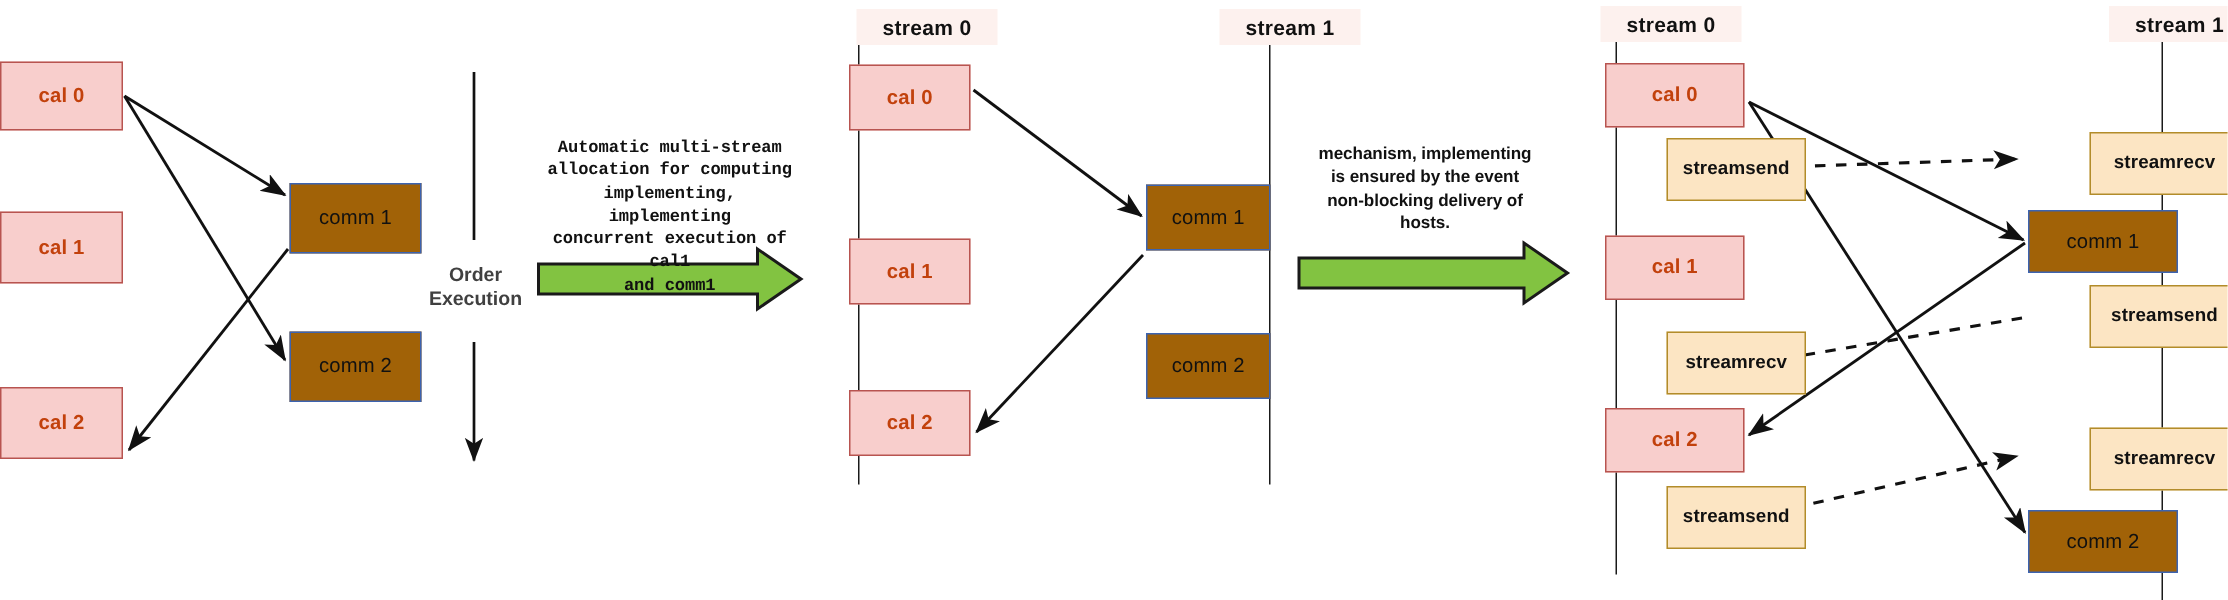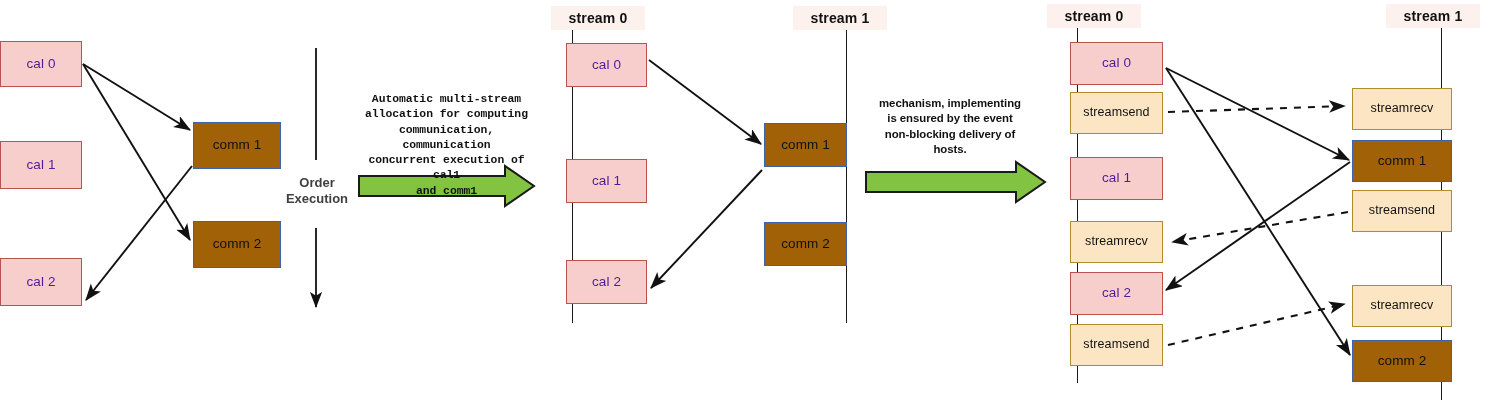--- a/index.html
+++ b/index.html
@@ -3,27 +3,27 @@
 <meta charset="utf-8">
 <style>
   html,body{margin:0;padding:0;background:#ffffff;}
   body{width:1485px;height:400px;overflow:hidden;
        font-family:"Liberation Sans","DejaVu Sans",sans-serif;}
   #stage{position:relative;width:1485px;height:400px;background:#fff;}
   svg.edges{position:absolute;left:0;top:0;width:1485px;height:400px;overflow:visible;pointer-events:none;}
 
   .box{position:absolute;box-sizing:border-box;display:flex;align-items:center;
        justify-content:center;font-size:13.5px;line-height:1.1;letter-spacing:.1px;}
-  .box.cal   {background:#f8cecc;border:1.6px solid #b85450;color:#4c1d95;font-weight:normal;}
+  .box.cal   {background:#f8cecc;border:1.6px solid #b85450;color:#c2410c;font-weight:bold;}
   .box.comm  {background:#a16207;border:1.6px solid #3c63b0;color:#111;font-weight:normal;}
-  .box.strm  {background:#fce5c3;border:1.6px solid #b28c2a;color:#111;font-weight:normal;font-size:12.5px;}
+  .box.strm  {background:#fce5c3;border:1.6px solid #b28c2a;color:#111;font-weight:bold;font-size:12.5px;margin-left:41px;}
 
   .streamlbl{position:absolute;background:#fdf1ee;color:#111;font-weight:bold;
              font-size:14px;display:flex;align-items:center;justify-content:center;
-             height:24px;letter-spacing:.2px;}
+             height:24px;letter-spacing:.2px;margin-left:20px;}
   .vline{position:absolute;width:0;border-left:1.6px solid #1a1a1a;}
 
   .steptext{position:absolute;text-align:center;font-weight:bold;font-size:11.4px;
             line-height:1.34;color:#111;letter-spacing:-.05px;}
   .orderlbl{position:absolute;text-align:center;font-weight:bold;font-size:13px;
             line-height:1.25;color:#404040;}
 </style>
 </head>
 <body>
 
@@ -83,21 +83,21 @@
   <div class="box comm" style="left:193px;top:221px;width:88px;height:47px;">comm 2</div>
 
   <div class="orderlbl" style="left:272px;top:175px;width:90px;">
     <div>Order</div>
     <div>Execution</div>
   </div>
 
   <div class="steptext" style="left:364px;top:92px;width:165px;font-family:Liberation Mono, monospace;">
     <div>Automatic multi-stream</div>
     <div>allocation for computing</div>
-    <div>communication, communication</div>
+    <div>implementing, implementing</div>
     <div>concurrent execution of cal1</div>
     <div>and comm1</div>
   </div>
 
   <div class="streamlbl" style="left:551px;top:6px;width:94px;">stream 0</div>
   <div class="vline" style="left:572px;top:30px;height:293px;"></div>
 
   <div class="streamlbl" style="left:793px;top:6px;width:94px;">stream 1</div>
   <div class="vline" style="left:846px;top:30px;height:293px;"></div>
 

